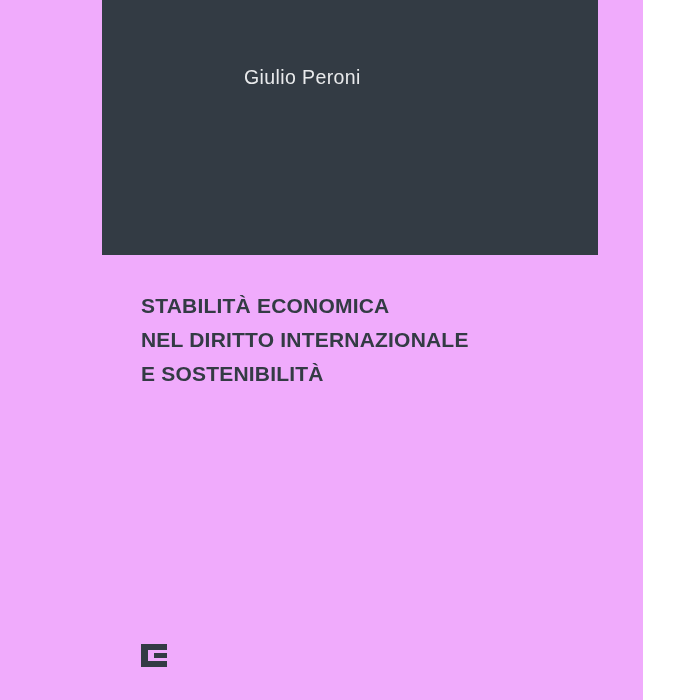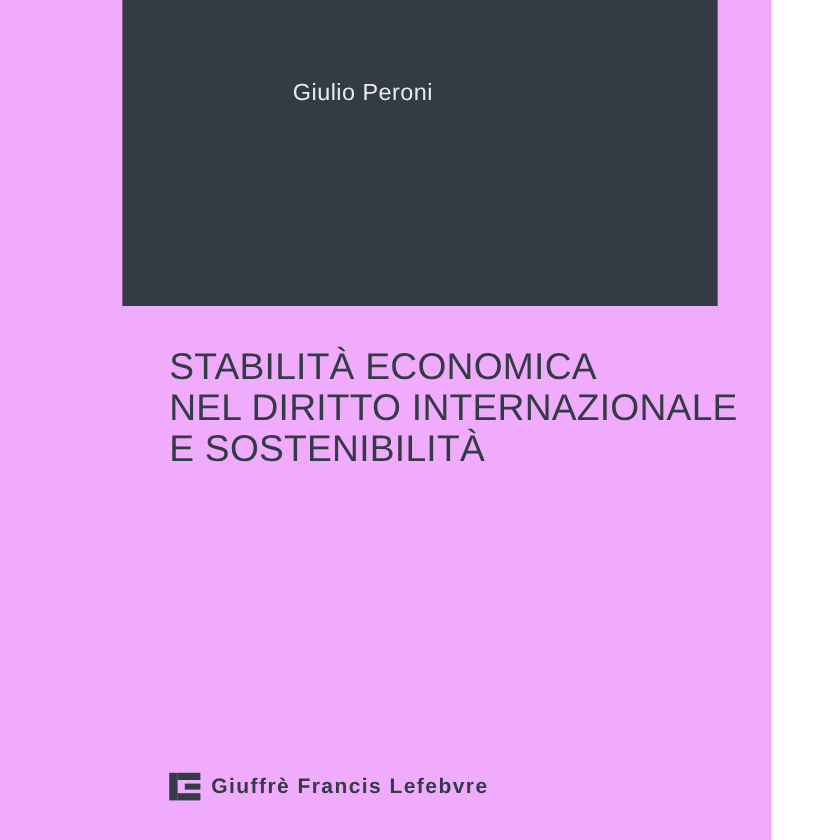--- a/index.html
+++ b/index.html
@@ -40,23 +40,23 @@
     font-weight: 400;
     white-space: nowrap;
   }
   .title-block {
     position: absolute;
     left: 141px;
     top: 289px;
     width: 430px;
   }
   .title-line {
-    font-size: 31px;
+    font-size: 21px;
     line-height: 34px;
-    font-weight: 400;
+    font-weight: 700;
     color: #333b44;
     letter-spacing: 0.2px;
     white-space: nowrap;
   }
   
   .publisher {
     position: absolute;
     left: 141px;
     bottom: 33px;
     display: flex;
@@ -100,16 +100,15 @@
     <div class="title-line">E SOSTENIBILITÀ</div>
   </div>
 
   <div class="publisher">
     <span class="publisher-mark">
       <span class="bar pm-left"></span>
       <span class="bar pm-top"></span>
       <span class="bar pm-bot"></span>
       <span class="bar pm-mid"></span>
     </span>
-    <span class="publisher-name">Giuffrè Francis Lefebvre</span>
   </div>
 
 </div>
 
 </body></html>

